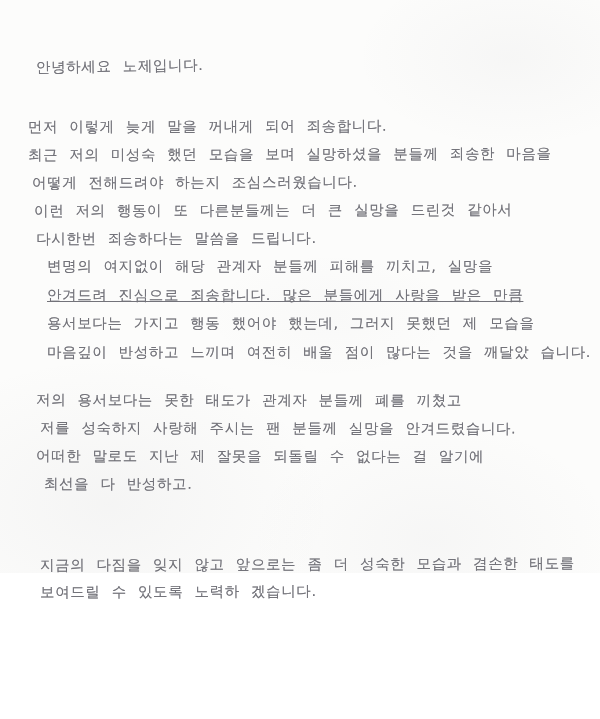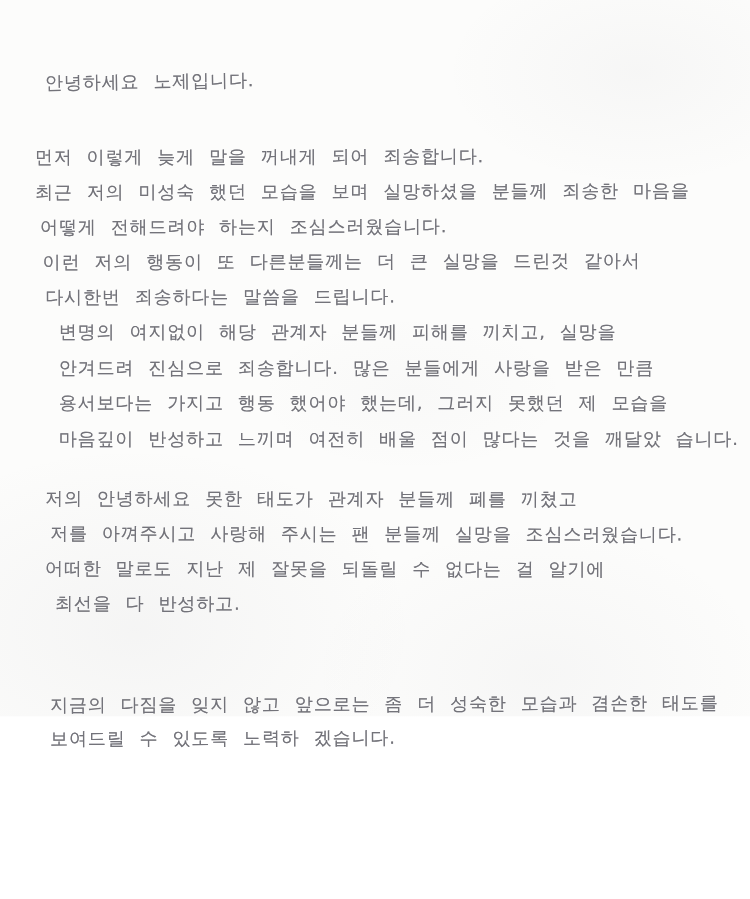--- a/index.html
+++ b/index.html
@@ -33,21 +33,21 @@
   }
   .block { position: absolute; }
   .greeting  { top: 52px;  left: 36px; transform: rotate(-0.8deg); }
   .para-a    { top: 112px; left: 28px; transform: rotate(-0.15deg); }
   .para-b    { top: 252px; left: 30px; line-height: 28.5px; }
   .para-c    { top: 386px; left: 36px; transform: rotate(0.1deg); }
   .para-d    { top: 551px; left: 40px; line-height: 27px; transform: rotate(-0.2deg); }
   .closing   { top: 622px; left: 52px; }
   .para-b .line { line-height: 28.5px; margin-left: 17px; }
   .para-d .line { line-height: 27px; }
-  .ind2 { margin-left: 2px; }
+  .ind2 { margin-left: 2px; text-decoration: underline; }
   .ind4 { margin-left: 4px; }
   .ind6 { margin-left: 6px; }
   .ind8 { margin-left: 8px; }
 </style>
 </head>
 <body>
 
 <div class="paper">
 
   <p class="line block greeting">안녕하세요  노제입니다.</p>
@@ -61,22 +61,22 @@
   </div>
 
   <div class="block para-b">
     <p class="line ind4">변명의 여지없이 해당 관계자 분들께 피해를 끼치고, 실망을</p>
     <p class="line ind2">안겨드려 진심으로 죄송합니다. 많은 분들에게 사랑을 받은 만큼</p>
     <p class="line">용서보다는 가지고 행동 했어야 했는데, 그러지 못했던 제 모습을</p>
     <p class="line ind6">마음깊이 반성하고 느끼며 여전히 배울 점이 많다는 것을 깨달았 습니다.</p>
   </div>
 
   <div class="block para-c">
-    <p class="line">저의 안녕하세요 못한 태도가 관계자 분들께 폐를 끼쳤고</p>
-    <p class="line ind4">저를 아껴주시고 사랑해 주시는 팬 분들께 실망을 조심스러웠습니다.</p>
+    <p class="line">저의 용서보다는 못한 태도가 관계자 분들께 폐를 끼쳤고</p>
+    <p class="line ind4">저를 성숙하지 사랑해 주시는 팬 분들께 실망을 안겨드렸습니다.</p>
     <p class="line">어떠한 말로도 지난 제 잘못을 되돌릴 수 없다는 걸 알기에</p>
     <p class="line ind8">최선을 다 반성하고.</p>
   </div>
 
   <div class="block para-d">
     <p class="line">지금의 다짐을 잊지 않고 앞으로는 좀 더 성숙한 모습과 겸손한 태도를</p>
     <p class="line">보여드릴 수 있도록 노력하 겠습니다.</p>
   </div>
 
 

